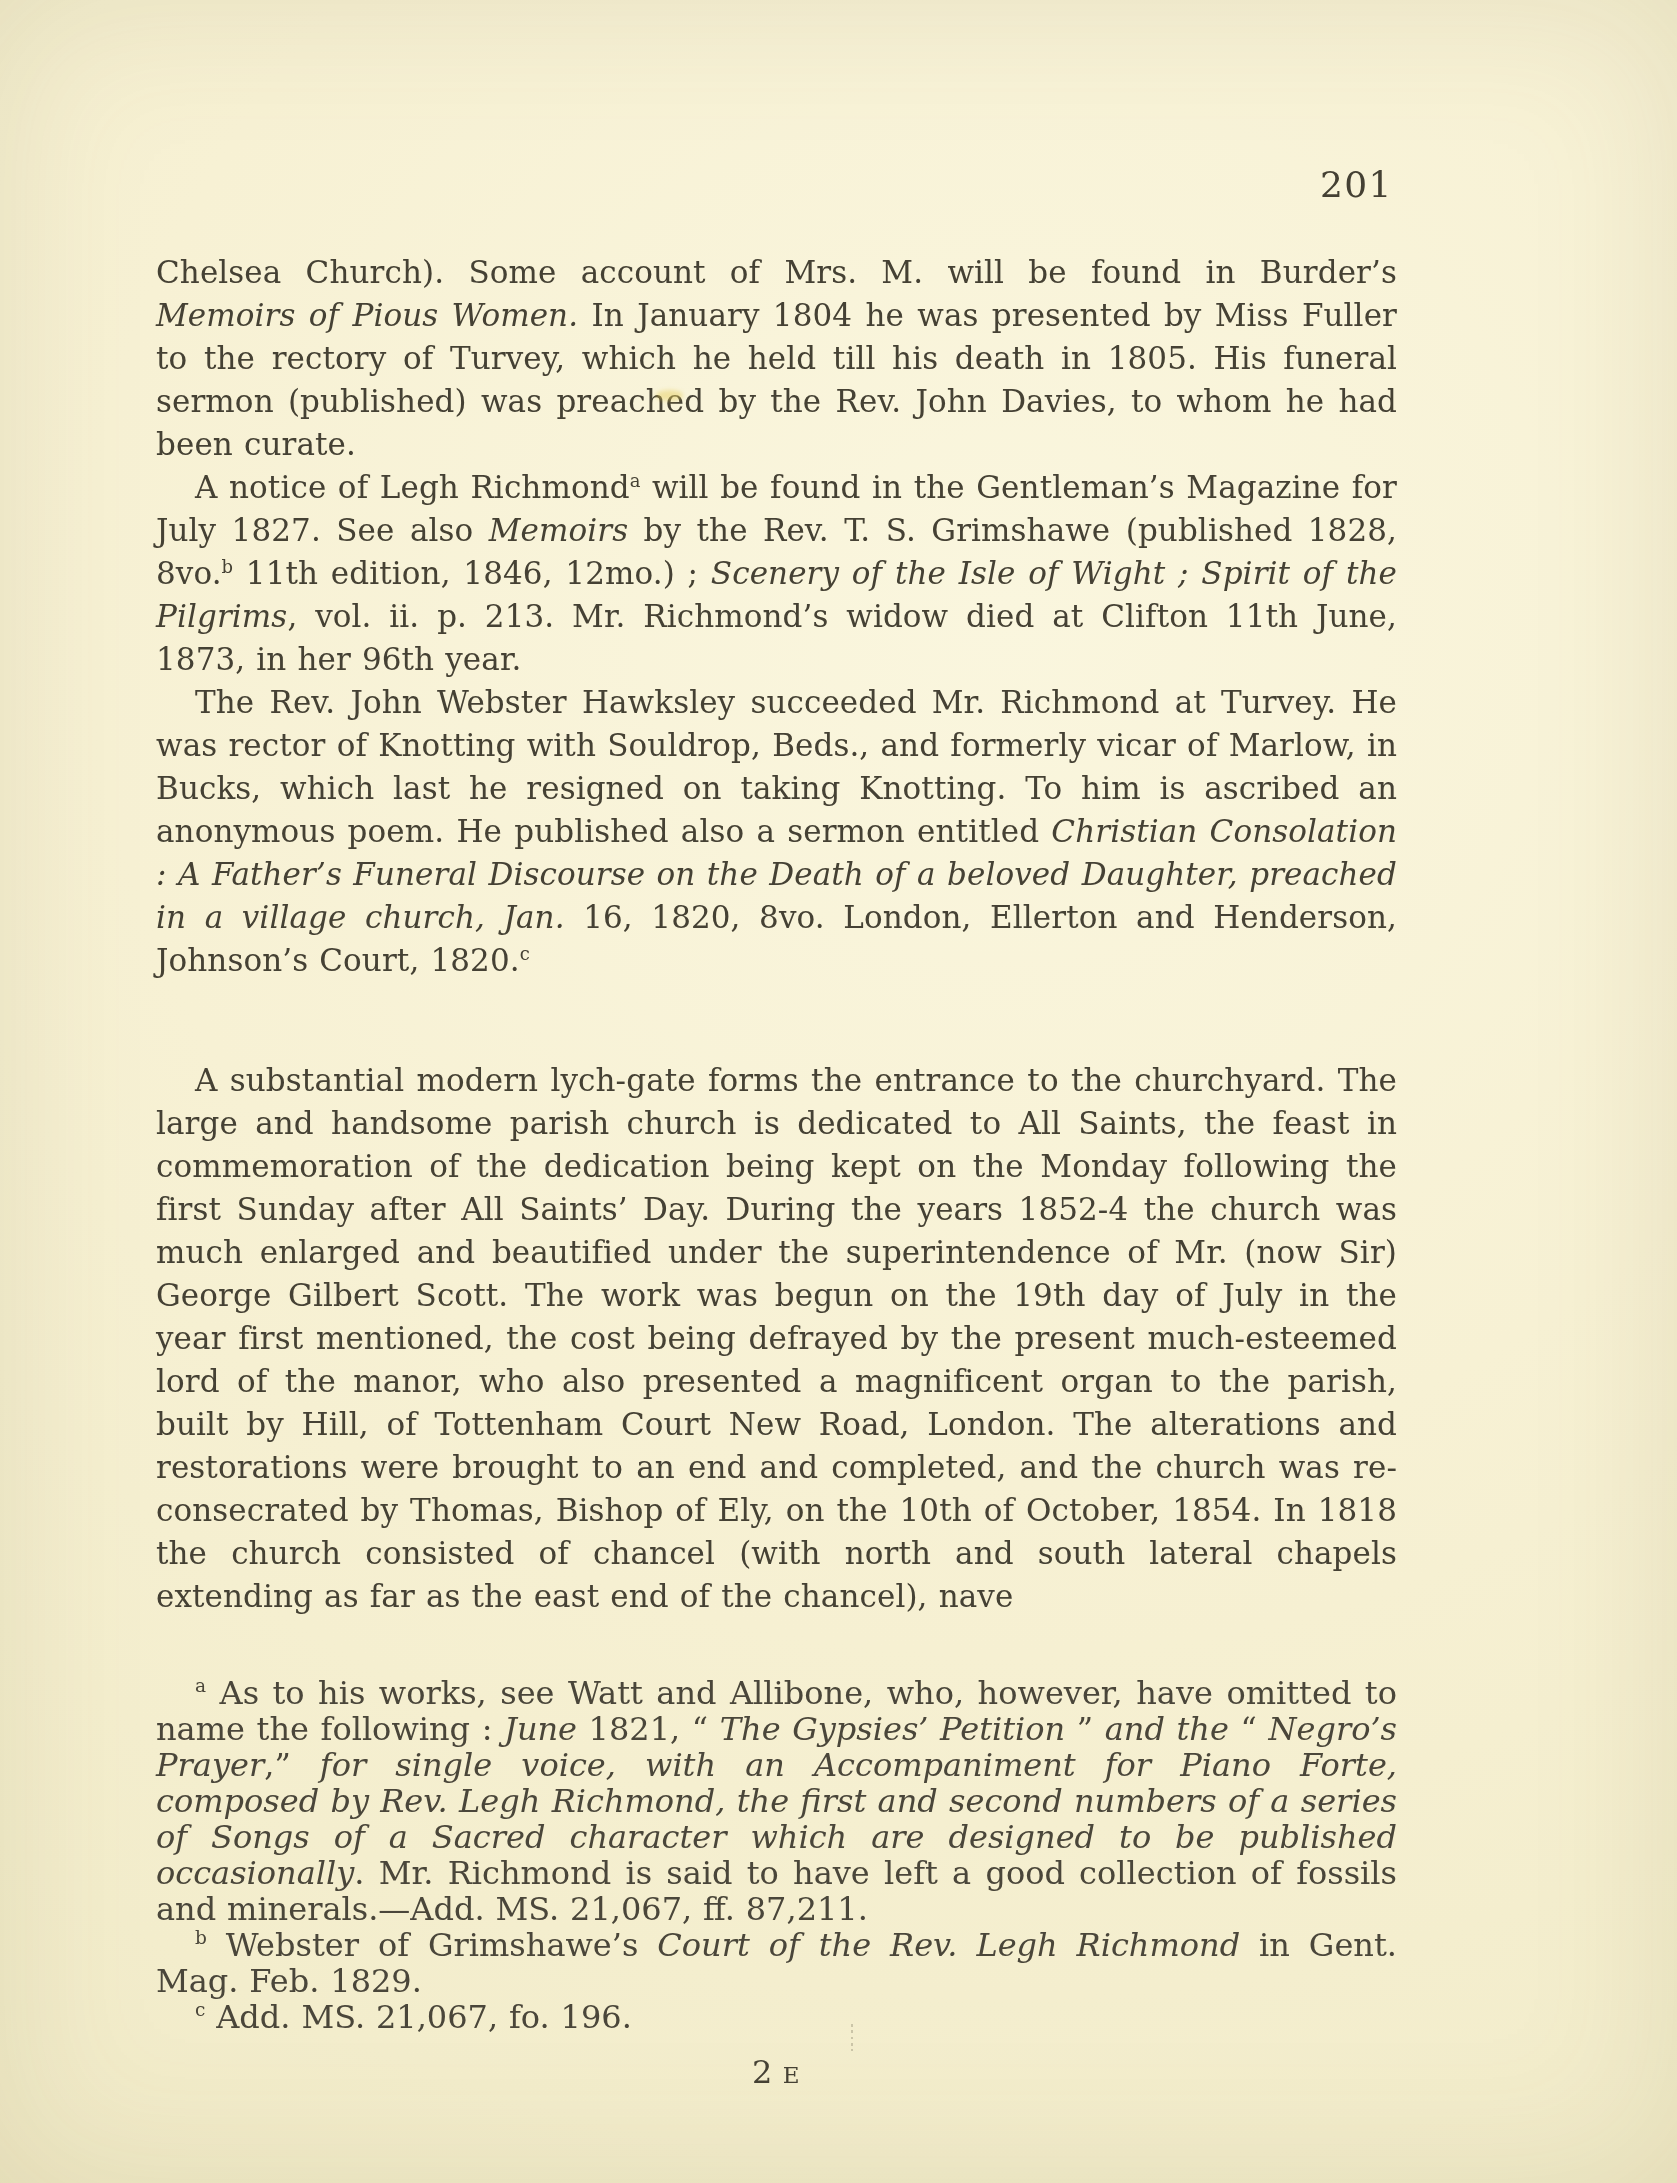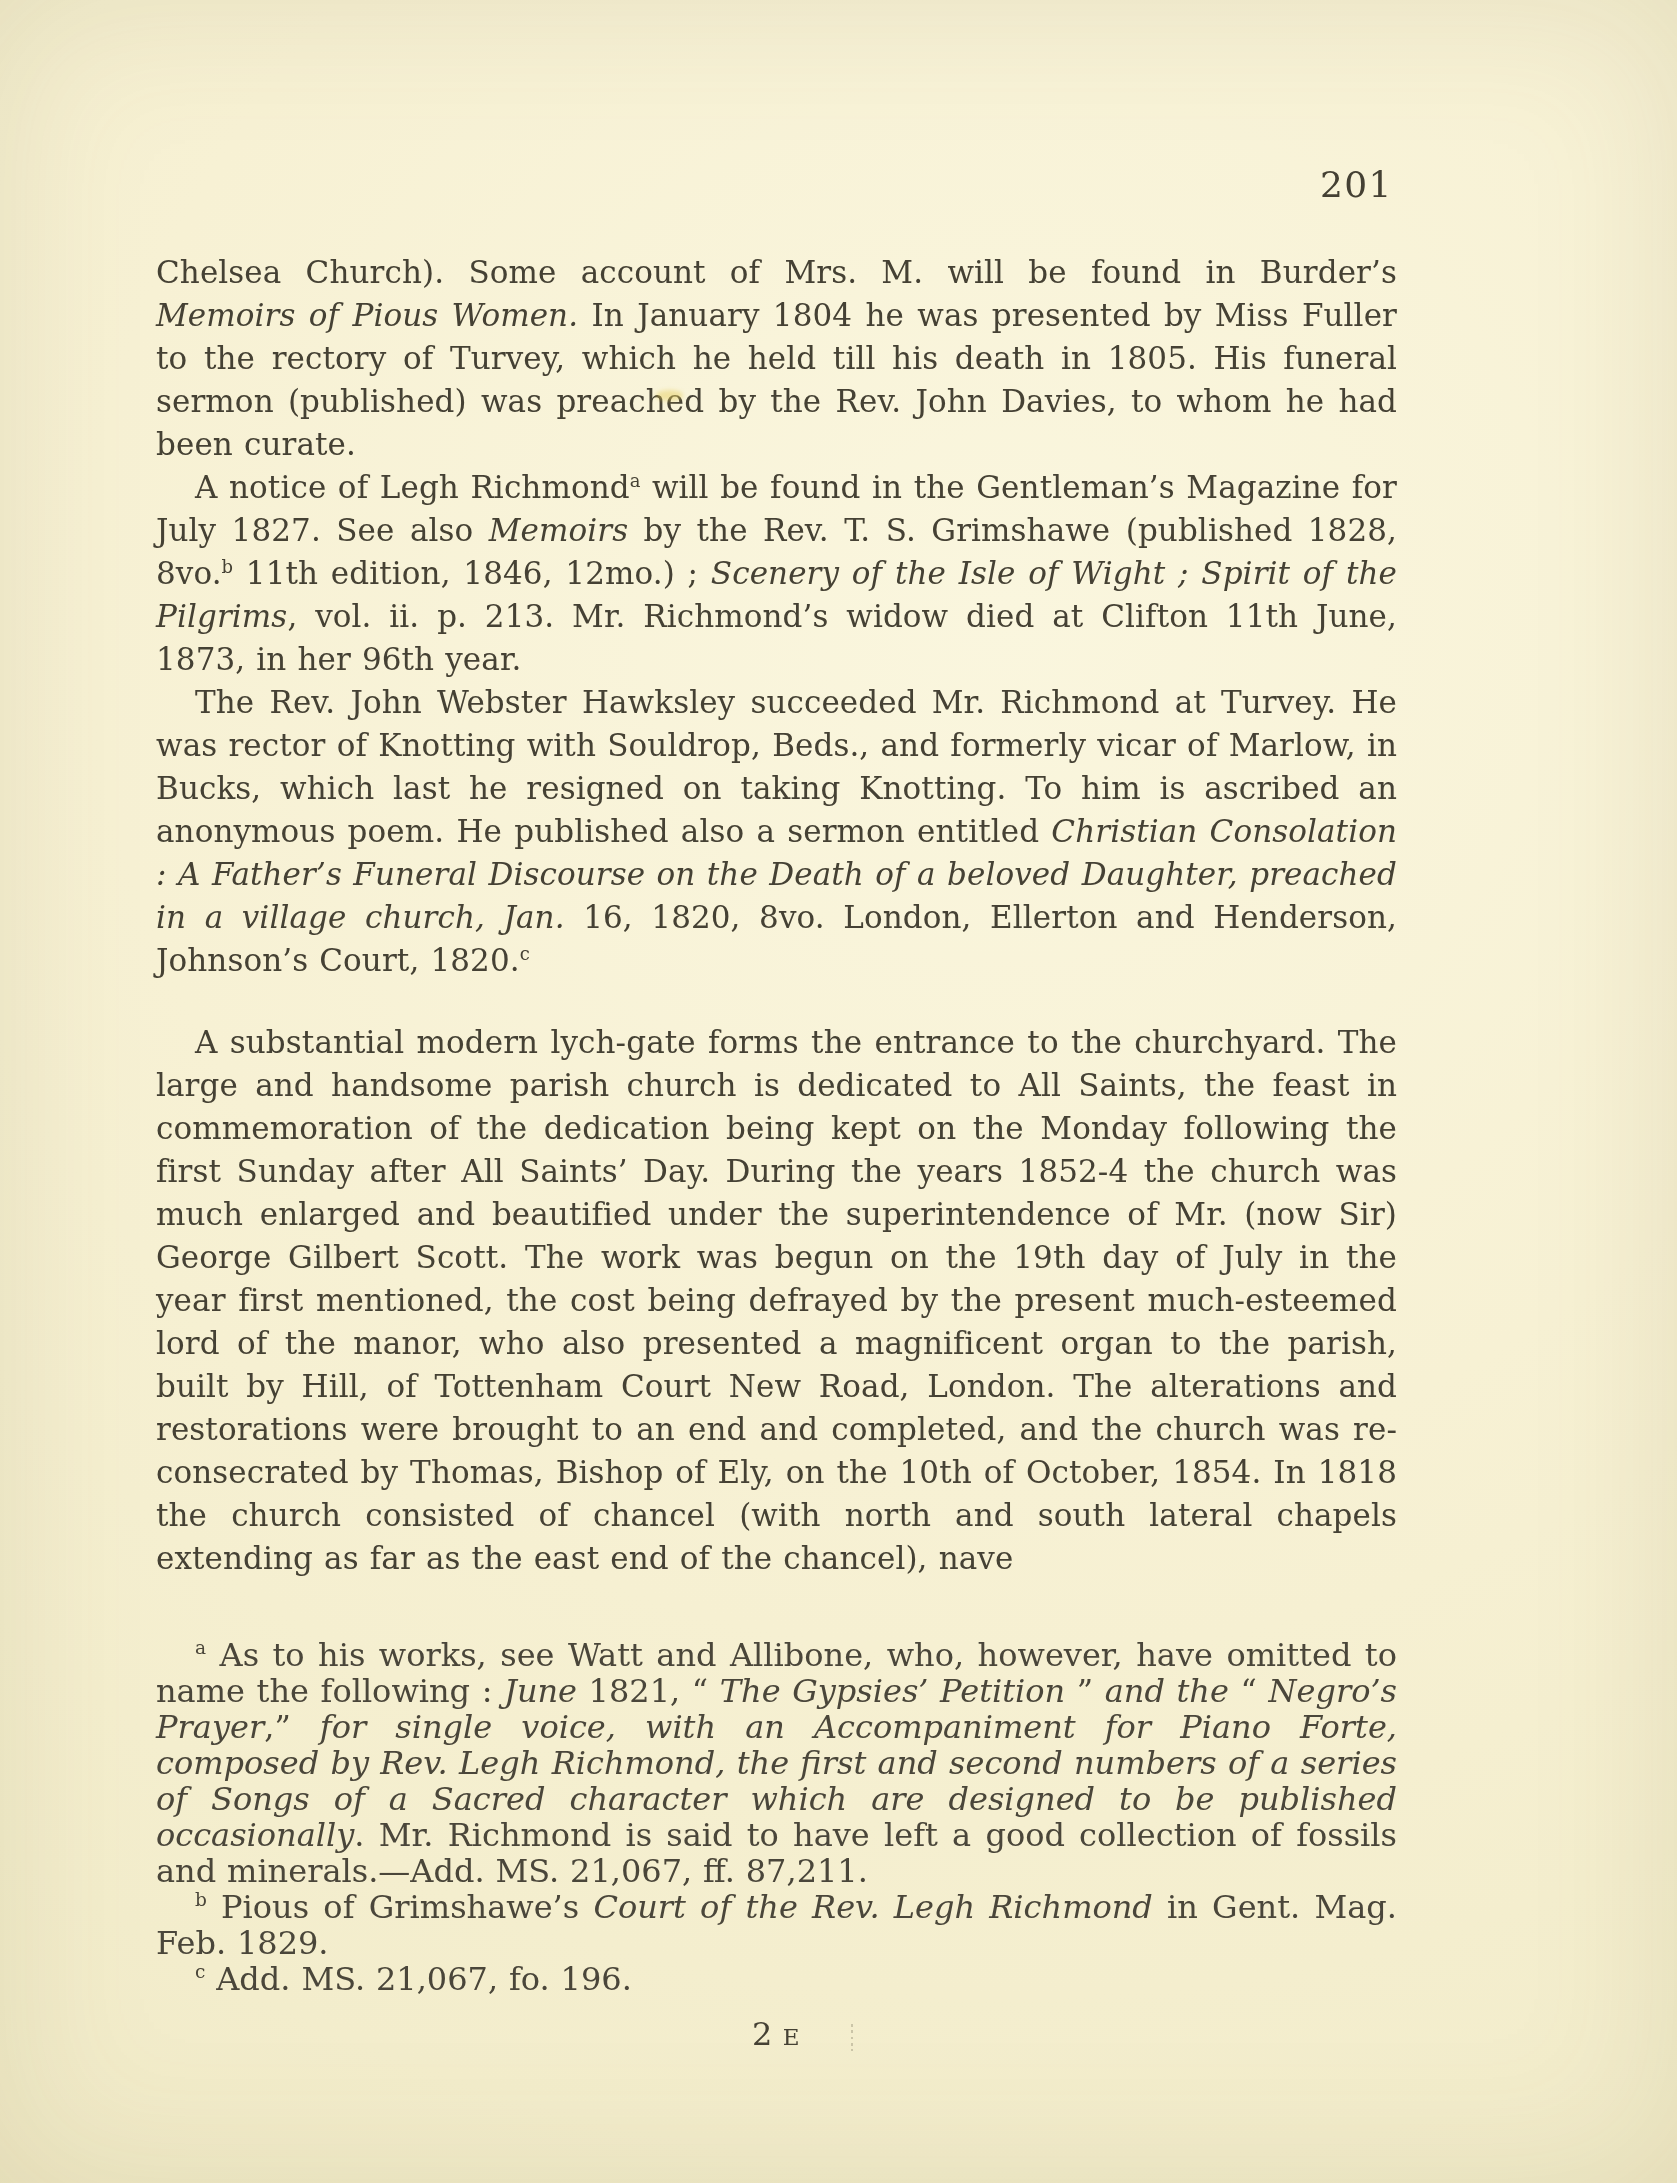--- a/index.html
+++ b/index.html
@@ -33,21 +33,21 @@
 
   .body-paragraphs p{
     margin:0;
     font-size:31px;line-height:43px;
     text-align:justify;
     text-indent:39px;
     word-spacing:1.1px;
     letter-spacing:0.1px;
   }
   .body-paragraphs p:first-child{text-indent:0;}
-  .body-paragraphs p:nth-child(4){margin-top:39px;}
+  .body-paragraphs p:nth-child(4){margin-top:77px;}
 
   sup{font-size:58%;line-height:0;vertical-align:super;letter-spacing:0;}
 
   .footnotes{margin-top:57px;}
   .footnotes p{
     margin:0;
     font-size:32px;line-height:36px;
     text-align:justify;
     text-indent:39px;
     word-spacing:0.7px;
@@ -81,21 +81,21 @@
   <div class="column">
     <main class="body-paragraphs" id="paragraphs">
         <p><span>Chelsea Church).  Some account of Mrs. M. will be found in Burder’s </span><em>Memoirs of Pious Women.</em><span>  In January 1804 he was presented by Miss Fuller to the rectory of Turvey, which he held till his death in 1805.  His funeral sermon (published) was preached by the Rev. John Davies, to whom he had been curate.</span></p>
         <p><span>A notice of Legh Richmond</span><sup>a</sup><span> will be found in the Gentleman’s Magazine for July 1827.  See also </span><em>Memoirs</em><span> by the Rev. T. S. Grimshawe (published 1828, 8vo.</span><sup>b</sup><span> 11th edition, 1846, 12mo.) ; </span><em>Scenery of the Isle of Wight ; Spirit of the Pilgrims</em><span>, vol. ii. p. 213.  Mr. Richmond’s widow died at Clifton 11th June, 1873, in her 96th year.</span></p>
         <p><span>The Rev. John Webster Hawksley succeeded Mr. Richmond at Turvey.  He was rector of Knotting with Souldrop, Beds., and formerly vicar of Marlow, in Bucks, which last he resigned on taking Knotting.  To him is ascribed an anonymous poem.  He published also a sermon entitled </span><em>Christian Consolation : A Father’s Funeral Discourse on the Death of a beloved Daughter, preached in a village church, Jan.</em><span> 16, 1820, 8vo.  London, Ellerton and Henderson, Johnson’s Court, 1820.</span><sup>c</sup></p>
         <p><span>A substantial modern lych-gate forms the entrance to the churchyard.  The large and handsome parish church is dedicated to All Saints, the feast in commemoration of the dedication being kept on the Monday following the first Sunday after All Saints’ Day.  During the years 1852-4 the church was much enlarged and beautified under the superintendence of Mr. (now Sir) George Gilbert Scott.  The work was begun on the 19th day of July in the year first mentioned, the cost being defrayed by the present much-esteemed lord of the manor, who also presented a magnificent organ to the parish, built by Hill, of Tottenham Court New Road, London.  The alterations and restorations were brought to an end and completed, and the church was re-consecrated by Thomas, Bishop of Ely, on the 10th of October, 1854.  In 1818 the church consisted of chancel (with north and south lateral chapels extending as far as the east end of the chancel), nave</span></p>
       </main>
 
     <section class="footnotes" id="footnotes-list">
         <p><sup>a</sup><span> As to his works, see Watt and Allibone, who, however, have omitted to name the following : </span><em>June</em><span> 1821, “ </span><em>The Gypsies’ Petition</em><span> ” </span><em>and the</em><span> “ </span><em>Negro’s Prayer</em><span>,” </span><em>for single voice, with an Accompaniment for Piano Forte, composed by Rev. Legh Richmond, the first and second numbers of a series of Songs of a Sacred character which are designed to be published occasionally</em><span>.  Mr. Richmond is said to have left a good collection of fossils and minerals.—Add. MS. 21,067, ff. 87,211.</span></p>
-        <p><sup>b</sup><span> Pious of Grimshawe’s </span><em>Court of the Rev. Legh Richmond</em><span> in Gent. Mag. Feb. 1829.</span></p>
+        <p><sup>b</sup><span> Webster of Grimshawe’s </span><em>Court of the Rev. Legh Richmond</em><span> in Gent. Mag. Feb. 1829.</span></p>
         <p><sup>c</sup><span> Add. MS. 21,067, fo. 196.</span></p>
       </section>
 
     <div class="signature">
       <span class="sig-num">2</span><span class="sig-letter">E</span>
     </div>
   </div>
 
   <div class="stain-yellow"></div>
   <div class="mark-dotted"></div>

